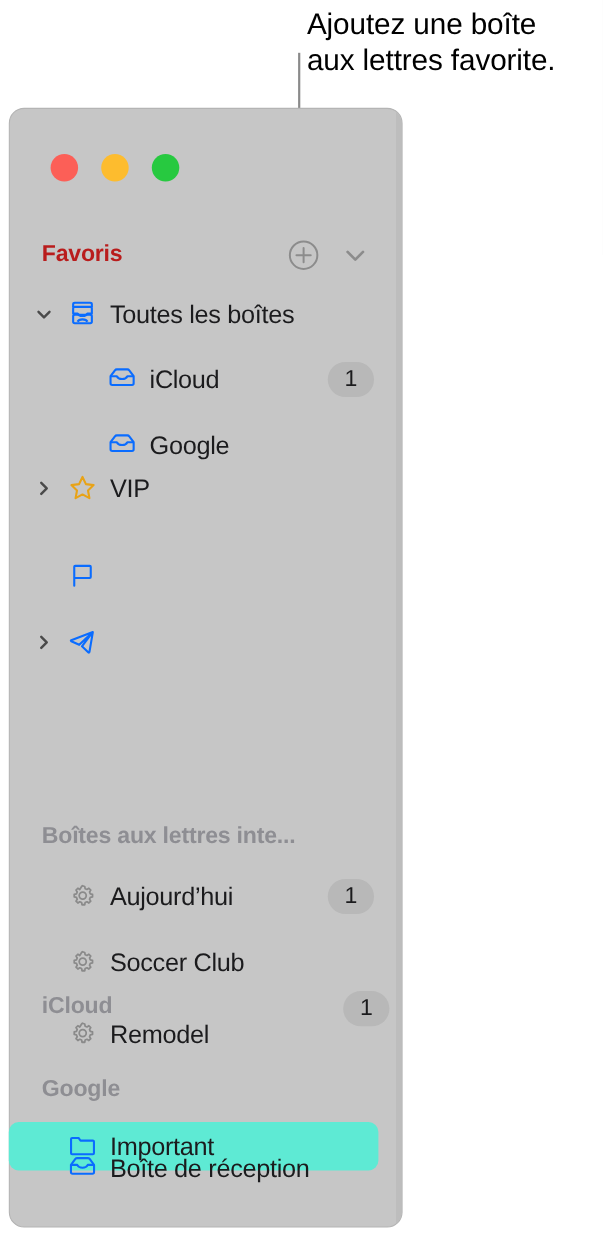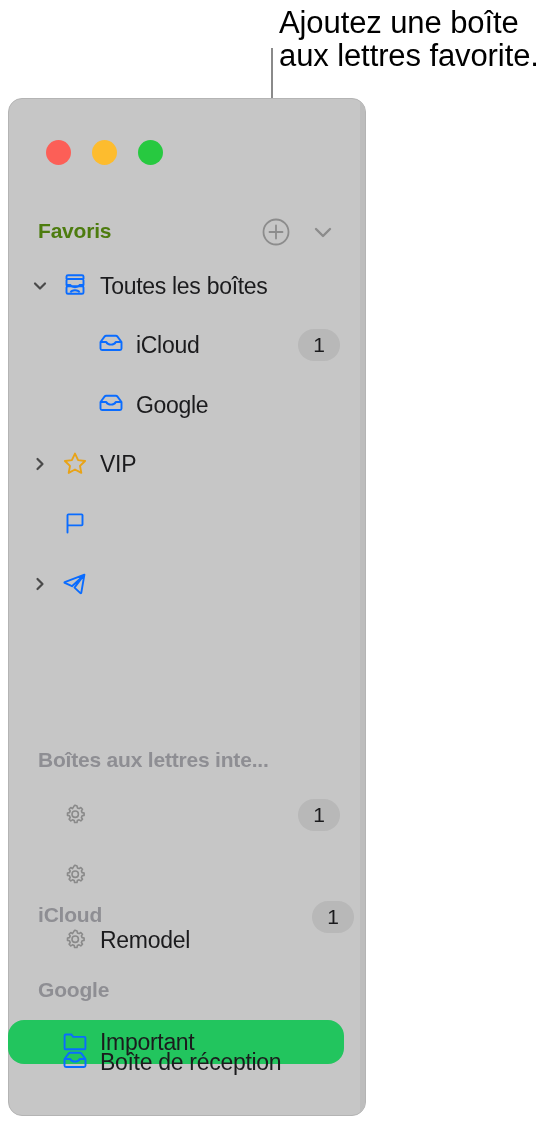--- a/index.html
+++ b/index.html
@@ -15,21 +15,21 @@
     font-family: "Liberation Sans", sans-serif;
     -webkit-font-smoothing: antialiased;
   }
 
   
   .callout-text {
     position: absolute;
     left: 279px;
     top: 6px;
     width: 266px;
-    font-size: 31px;
+    font-size: 27px;
     line-height: 33px;
     color: #000000;
     letter-spacing: -0.1px;
     white-space: pre-line;
   }
   .callout-line {
     position: absolute;
     left: 271px;
     top: 48px;
     width: 2px;
@@ -88,21 +88,21 @@
     top: 213px;
     width: 358px;
     height: 40px;
   }
   .fav-title {
     position: absolute;
     left: 30px;
     top: 6px;
     font-size: 21px;
     font-weight: bold;
-    color: #4d7c0f;
+    color: #b91c1c;
     letter-spacing: -0.2px;
   }
   .plus-btn {
     position: absolute;
     left: 251px;
     top: 2px;
     width: 34px;
     height: 34px;
   }
   .chev-btn {
@@ -133,21 +133,21 @@
 
   
   .row {
     position: absolute;
     left: 8px;
     width: 336px;
     height: 44px;
     border-radius: 9px;
     box-sizing: border-box;
   }
-  .row.selected { background: #22c55e; border-radius: 16px; }
+  .row.selected { background: #5eead4; }
 
   .disc {
     position: absolute;
     top: 0;
     width: 20px;
     height: 44px;
     display: flex;
     align-items: center;
     justify-content: center;
   }
@@ -266,21 +266,21 @@
 <div class="row lvl1" style="top:383px;">
   <div class="row-icon">
     <svg width="28" height="28" viewBox="0 0 28 28">
       <path d="M3.5 17.5 L3.5 11 L7.5 5.6 Q8.1 4.8 9.2 4.8 L18.8 4.8 Q19.9 4.8 20.5 5.6 L24.5 11 L24.5 17.5 Q24.5 19 23 19 L5 19 Q3.5 19 3.5 17.5 Z" fill="none" stroke="#0a6cff" stroke-width="1.9" stroke-linejoin="round"></path>
       <path d="M3.5 11 L9.2 11 Q10.4 13.6 14 13.6 Q17.6 13.6 18.8 11 L24.5 11" fill="none" stroke="#0a6cff" stroke-width="1.9" stroke-linejoin="round"></path>
     </svg>
   </div>
   <div class="row-label">Google</div>
 </div>
 
-<div class="row lvl0" style="top:442px;">
+<div class="row lvl0" style="top:422px;">
   <div class="disc">
     <svg width="18" height="18" viewBox="0 0 18 18">
       <path d="M6.5 4 L11.5 9 L6.5 14" fill="none" stroke="#4a4a4a" stroke-width="2.2" stroke-linecap="round" stroke-linejoin="round"></path>
     </svg>
   </div>
   <div class="row-icon">
     <svg width="28" height="28" viewBox="0 0 28 28">
       <path d="M14 3.6 L17.1 10.1 L24.1 11 L19 15.9 L20.3 22.9 L14 19.5 L7.7 22.9 L9 15.9 L3.9 11 L10.9 10.1 Z" fill="none" stroke="#e8a317" stroke-width="1.9" stroke-linejoin="round"></path>
     </svg>
   </div>
@@ -312,30 +312,32 @@
   <div class="sh-label">Boîtes aux lettres inte...</div>
 </div>
 
 <div class="row lvl0-noarrow" style="top:793px;">
   <div class="row-icon">
     <svg width="26" height="26" viewBox="0 0 26 26">
       <path d="M13 3.2 L15.0 3.9 L15.4 5.9 L17.1 6.6 L18.8 5.5 L20.5 7.2 L19.4 8.9 L20.1 10.6 L22.1 11.0 L22.1 13.4 L20.1 13.8 L19.4 15.5 L20.5 17.2 L18.8 18.9 L17.1 17.8 L15.4 18.5 L15.0 20.5 L12.6 20.5 L12.2 18.5 L10.5 17.8 L8.8 18.9 L7.1 17.2 L8.2 15.5 L7.5 13.8 L5.5 13.4 L5.5 11.0 L7.5 10.6 L8.2 8.9 L7.1 7.2 L8.8 5.5 L10.5 6.6 L12.2 3.9 Z" fill="none" stroke="#8a8a8a" stroke-width="1.6" stroke-linejoin="round"></path>
       <circle cx="13.2" cy="12.2" r="3.2" fill="none" stroke="#8a8a8a" stroke-width="1.6"></circle>
     </svg>
   </div>
+  <div class="row-label">Aujourd’hui</div>
   <div class="badge">1</div>
 </div>
 
 <div class="row lvl0-noarrow" style="top:853px;">
   <div class="row-icon">
     <svg width="26" height="26" viewBox="0 0 26 26">
       <path d="M13 3.2 L15.0 3.9 L15.4 5.9 L17.1 6.6 L18.8 5.5 L20.5 7.2 L19.4 8.9 L20.1 10.6 L22.1 11.0 L22.1 13.4 L20.1 13.8 L19.4 15.5 L20.5 17.2 L18.8 18.9 L17.1 17.8 L15.4 18.5 L15.0 20.5 L12.6 20.5 L12.2 18.5 L10.5 17.8 L8.8 18.9 L7.1 17.2 L8.2 15.5 L7.5 13.8 L5.5 13.4 L5.5 11.0 L7.5 10.6 L8.2 8.9 L7.1 7.2 L8.8 5.5 L10.5 6.6 L12.2 3.9 Z" fill="none" stroke="#8a8a8a" stroke-width="1.6" stroke-linejoin="round"></path>
       <circle cx="13.2" cy="12.2" r="3.2" fill="none" stroke="#8a8a8a" stroke-width="1.6"></circle>
     </svg>
   </div>
+  <div class="row-label">Soccer Club</div>
 </div>
 
 <div class="row lvl0-noarrow" style="top:918px;">
   <div class="row-icon">
     <svg width="26" height="26" viewBox="0 0 26 26">
       <path d="M13 3.2 L15.0 3.9 L15.4 5.9 L17.1 6.6 L18.8 5.5 L20.5 7.2 L19.4 8.9 L20.1 10.6 L22.1 11.0 L22.1 13.4 L20.1 13.8 L19.4 15.5 L20.5 17.2 L18.8 18.9 L17.1 17.8 L15.4 18.5 L15.0 20.5 L12.6 20.5 L12.2 18.5 L10.5 17.8 L8.8 18.9 L7.1 17.2 L8.2 15.5 L7.5 13.8 L5.5 13.4 L5.5 11.0 L7.5 10.6 L8.2 8.9 L7.1 7.2 L8.8 5.5 L10.5 6.6 L12.2 3.9 Z" fill="none" stroke="#8a8a8a" stroke-width="1.6" stroke-linejoin="round"></path>
       <circle cx="13.2" cy="12.2" r="3.2" fill="none" stroke="#8a8a8a" stroke-width="1.6"></circle>
     </svg>
   </div>
   <div class="row-label">Remodel</div>

